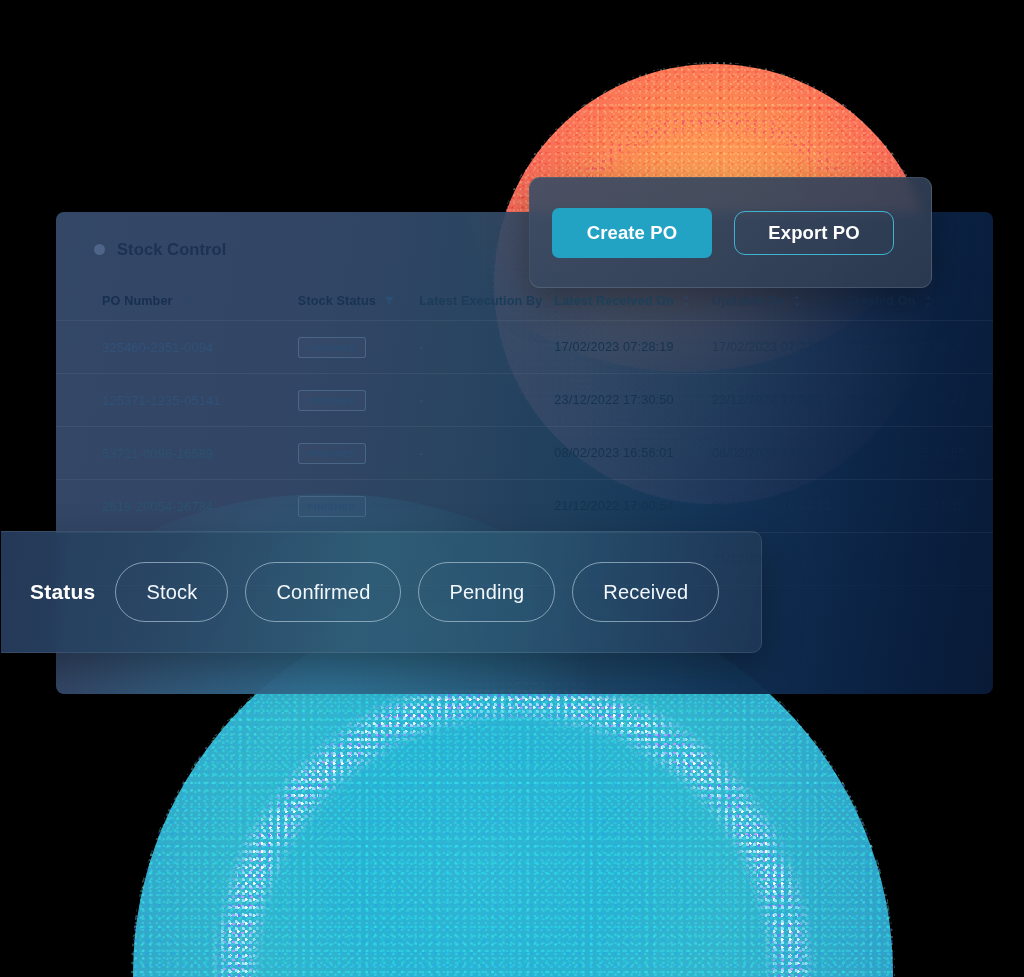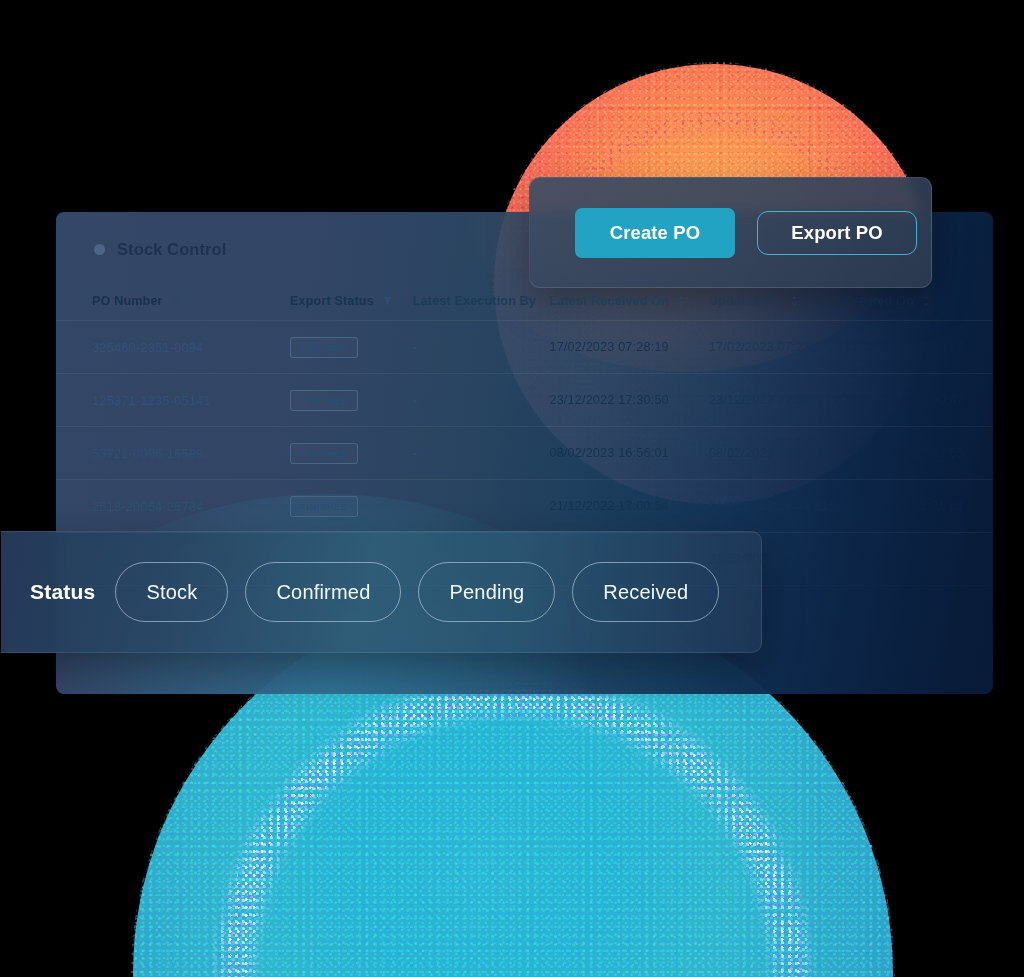--- a/index.html
+++ b/index.html
@@ -176,21 +176,21 @@
     color: #1d3253;
     letter-spacing: .1px;
   }
 
   
   #po-table { margin-top: 22px; width: 100%; }
 
   .trow {
     display: flex;
     align-items: center;
-    padding-left: 36px;
+    padding-left: 46px;
     border-bottom: 1px solid rgba(255,255,255,.055);
   }
   #thead-row { height: 40px; }
   .tbody-row { height: 53px; }
 
   .cell { display: flex; align-items: center; gap: 8px; }
   .c-po    { width: 200px; }
   .c-stat  { width: 124px; }
   .c-exby  { width: 138px; }
   .c-exon  { width: 161px; }
@@ -260,21 +260,21 @@
     top: 177px;
     width: 403px;
     height: 111px;
     border-radius: 11px;
     background: linear-gradient(145deg, rgba(61,77,100,.93) 0%, rgba(52,67,90,.93) 55%, rgba(44,58,80,.93) 100%);
     border: 1px solid rgba(255,255,255,.10);
     box-shadow: 0 14px 38px rgba(0,0,0,.34);
     display: flex;
     align-items: center;
     gap: 22px;
-    padding-left: 45px;
+    padding-left: 22px;
     backdrop-filter: blur(6px);
   }
   #btn-create-po {
     width: 160px;
     height: 50px;
     border: none;
     border-radius: 7px;
     background: #23a3c4;
     color: #ffffff;
     font-family: inherit;
@@ -370,21 +370,21 @@
 
           <div class="cell c-po">
             <span class="th-label">PO Number</span>
             <svg class="hicon" width="12" height="12" viewBox="0 0 16 16" fill="none" stroke="#2a4a6e" stroke-width="1.5">
               <circle cx="7" cy="7" r="4.4"></circle>
                 <line x1="10.3" y1="10.3" x2="14" y2="14" stroke-linecap="round"></line>
             </svg>
           </div>
 
           <div class="cell c-stat">
-            <span class="th-label">Export Status</span>
+            <span class="th-label">Stock Status</span>
             <svg class="hicon" width="11" height="11" viewBox="0 0 16 16" fill="#2c5a86">
               <path d="M1.5 2.4h13l-5.1 6v5l-2.8 1.6v-6.6z"></path>
             </svg>
           </div>
 
           <div class="cell c-exby">
             <span class="th-label">Latest Execution By</span>
           </div>
 
           <div class="cell c-exon">

